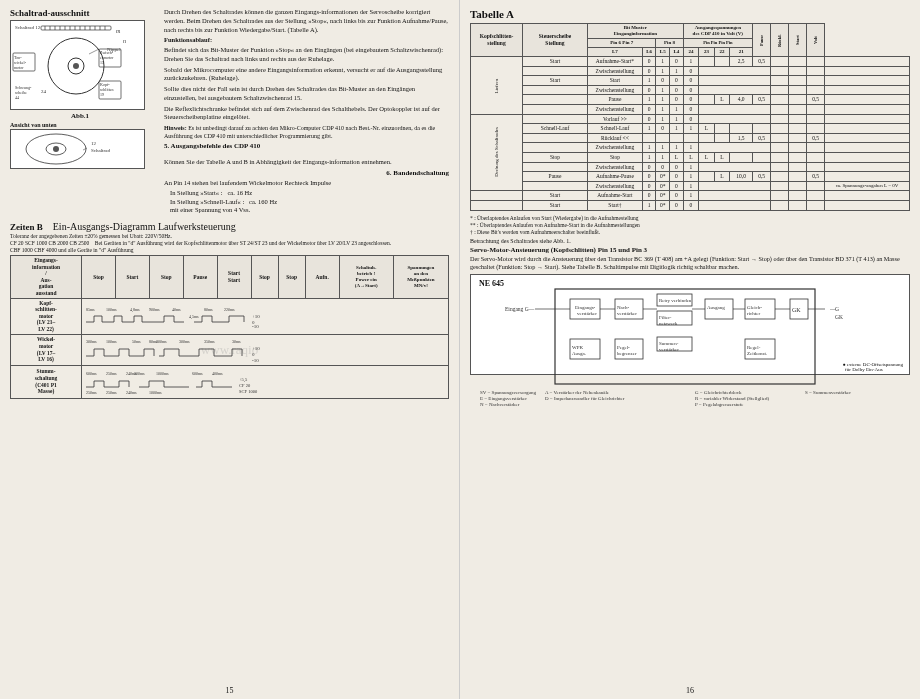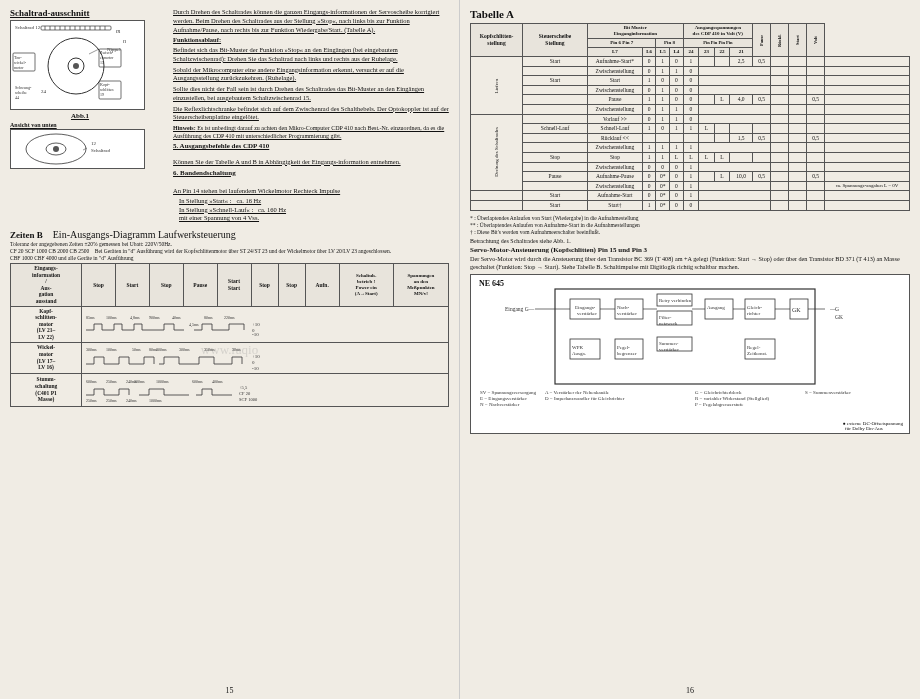--- a/index.html
+++ b/index.html
@@ -43,23 +43,22 @@
       font-size: 13px;
       color: rgba(150,150,150,0.3);
       font-weight: normal;
       white-space: nowrap;
       pointer-events: none;
     }
 
     
     .left-top {
       display: flex;
-      gap: 23px;
+      gap: 14px;
       margin-bottom: 4px;
-      text-decoration: underline;
     }
     .schaltrad-box {
       width: 140px;
       flex-shrink: 0;
     }
     .schaltrad-diagram {
       border: 1px solid #555;
       width: 135px;
       height: 90px;
       position: relative;
@@ -143,21 +142,21 @@
     .ic-title {
       font-weight: bold;
       font-size: 9px;
       margin-bottom: 3px;
     }
     .ne645-box {
       border: 1px solid #555;
       background: #fff;
       padding: 4px;
       position: relative;
-      height: 160px;
+      height: 101px;
     }
     .servo-text {
       font-size: 6.2px;
       line-height: 1.3;
       margin-bottom: 3px;
     }
   </style>
 </head>
 <body>
 
@@ -241,21 +240,21 @@
     <div style="flex:1; font-size:6.5px; line-height:1.35;">
       <p style="margin-bottom:2px;">Durch Drehen des Schaltrades können die ganzen Eingangs-informationen der Servoscheibe korrigiert werden. Beim Drehen des Schaltrades aus der Stellung »Stop«, nach links bis zur Funktion Aufnahme/Pause, nach rechts bis zur Funktion Wiedergabe/Start. (Tabelle A).</p>
       <p style="margin-bottom:1px;"><strong>Funktionsablauf:</strong></p>
       <p style="margin-bottom:2px;">Befindet sich das Bit-Muster der Funktion »Stop« an den Eingängen (bei eingebautem Schaltzwischenrad): Drehen Sie das Schaltrad nach links und rechts aus der Ruhelage.</p>
       <p style="margin-bottom:2px;">Sobald der Mikrocomputer eine andere Eingangsinformation erkennt, versucht er auf die Ausgangsstellung zurückzukehren. (Ruhelage).</p>
       <p style="margin-bottom:2px;">Sollte dies nicht der Fall sein ist durch Drehen des Schaltrades das Bit-Muster an den Eingängen einzustellen, bei ausgebautem Schaltzwischenrad 15.</p>
       <p style="margin-bottom:2px;">Die Reflexlichtschranke befindet sich auf dem Zwischenrad des Schalthebels. Der Optokoppler ist auf der Steuerscheibenplatine eingelötet.</p>
       <p style="margin-bottom:2px; font-size:6px;"><strong>Hinweis:</strong> Es ist unbedingt darauf zu achten den Mikro-Computer CDP 410 nach Best.-Nr. einzuordnen, da es die Ausführung des CDP 410 mit unterschiedlicher Programmierung gibt.</p>
       <p style="font-weight:bold; font-size:7px; margin-bottom:6px;">5. Ausgangsbefehle des CDP 410</p>
       <p style="margin-bottom:2px;">Können Sie der Tabelle A und B in Abhängigkeit der Eingangs-information entnehmen.</p>
-      <p style="font-weight:bold; font-size:7px; margin-bottom:9px;">6. Bandendschaltung</p>
+      <p style="font-weight:bold; font-size:7px; margin-bottom:1px;text-align:right;">6. Bandendschaltung</p>
       <p style="margin-bottom:1px;">An Pin 14 stehen bei laufendem Wickelmotor Rechteck Impulse</p>
       <p style="margin-bottom:0px; padding-left:6px;">In Stellung »Start« :&nbsp;&nbsp;&nbsp;ca. 16 Hz</p>
       <p style="margin-bottom:0px; padding-left:6px;">In Stellung »Schnell-Lauf« :&nbsp;&nbsp;&nbsp;ca. 160 Hz</p>
       <p style="margin-bottom:2px; padding-left:6px;">mit einer Spannung von 4 Vss.</p>
     </div>
   </div>
 
   <div>
     <div style="display:flex; align-items:baseline; gap:10px; margin-bottom:1px;">
       <span style="font-weight:bold; font-size:9px;">Zeiten B</span>

